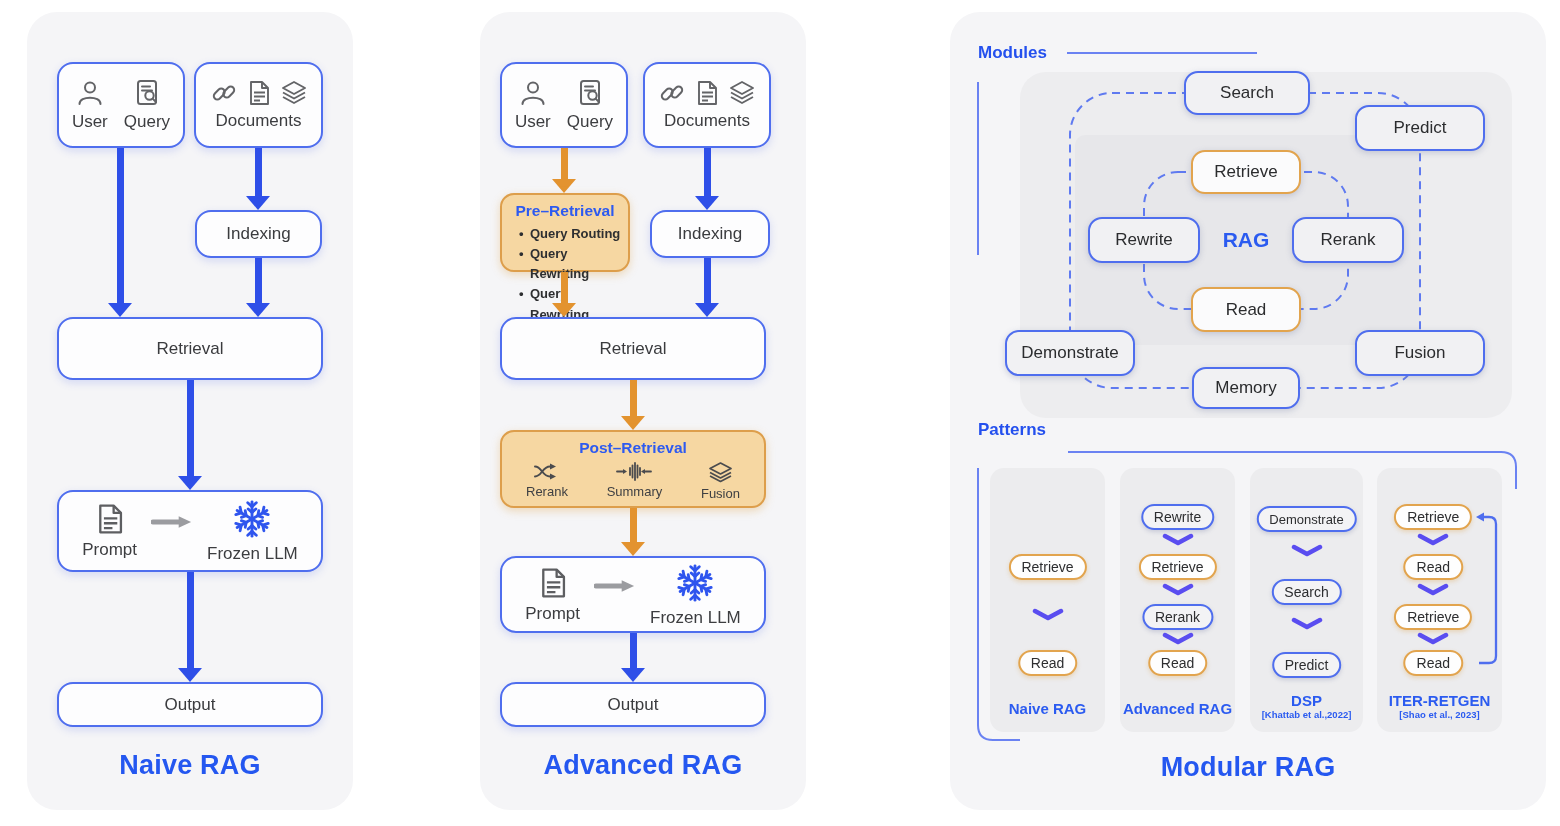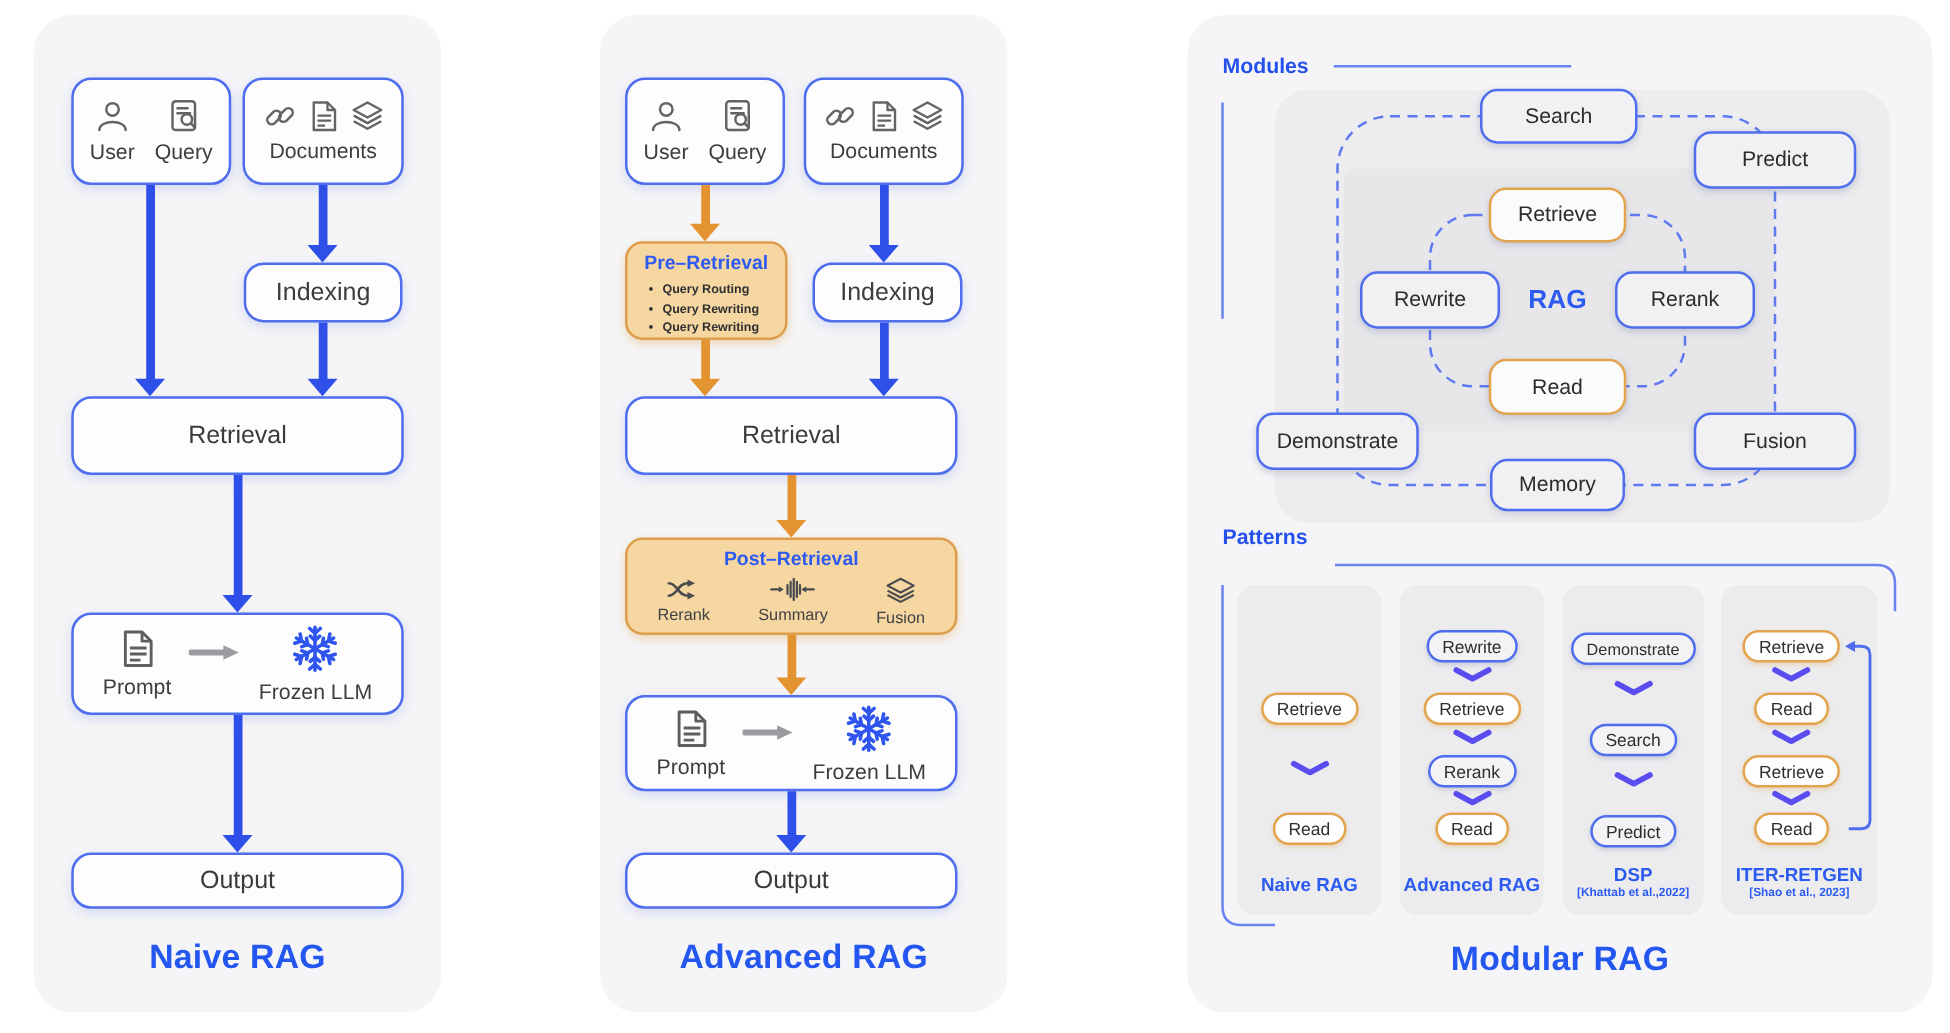--- a/index.html
+++ b/index.html
@@ -10,28 +10,28 @@
   }
   .panel{position:absolute;top:12px;height:798px;background:#f5f5f7;border-radius:30px;}
   #panel-naive{left:27px;width:326px;}
   #panel-advanced{left:480px;width:326px;}
   #panel-modular{left:950px;width:596px;}
 
   
   .bx{position:absolute;box-sizing:border-box;background:#fdfdfe;border:2px solid #4f6eee;
       border-radius:16px;display:flex;align-items:center;justify-content:center;
       color:#3a3b3e;box-shadow:0 3px 9px rgba(80,105,230,.20);}
-  .bx .lbl{font-size:20px;color:#3a3b3e;}
+  .bx .lbl{font-size:17px;color:#3a3b3e;}
 
   
   .obx{position:absolute;box-sizing:border-box;background:#f6d7a2;border:2px solid #dd9e4b;
        border-radius:14px;box-shadow:0 3px 8px rgba(220,160,70,.35);}
   .otitle{color:#2d5af0;font-weight:700;font-size:15.5px;text-align:center;margin-top:7px;}
   .bullets{margin-top:4px;padding-left:17px;}
-  .bullet{font-size:10px;color:#2e2f31;font-weight:600;line-height:1.55;position:relative;padding-left:11px;}
+  .bullet{font-size:13px;color:#2e2f31;font-weight:600;line-height:1.55;position:relative;padding-left:11px;}
   .bullet::before{content:"•";position:absolute;left:0;top:0;}
 
   
   .varrow{position:absolute;width:24px;}
   .varrow i{position:absolute;left:8.5px;top:0;bottom:12px;width:7px;background:#2e4fe8;display:block;}
   .varrow u{position:absolute;bottom:0;left:0;width:0;height:0;display:block;
             border-left:12px solid transparent;border-right:12px solid transparent;border-top:14px solid #2e4fe8;}
   .varrow.orange i{background:#e3932f;}
   .varrow.orange u{border-top-color:#e3932f;}
 

